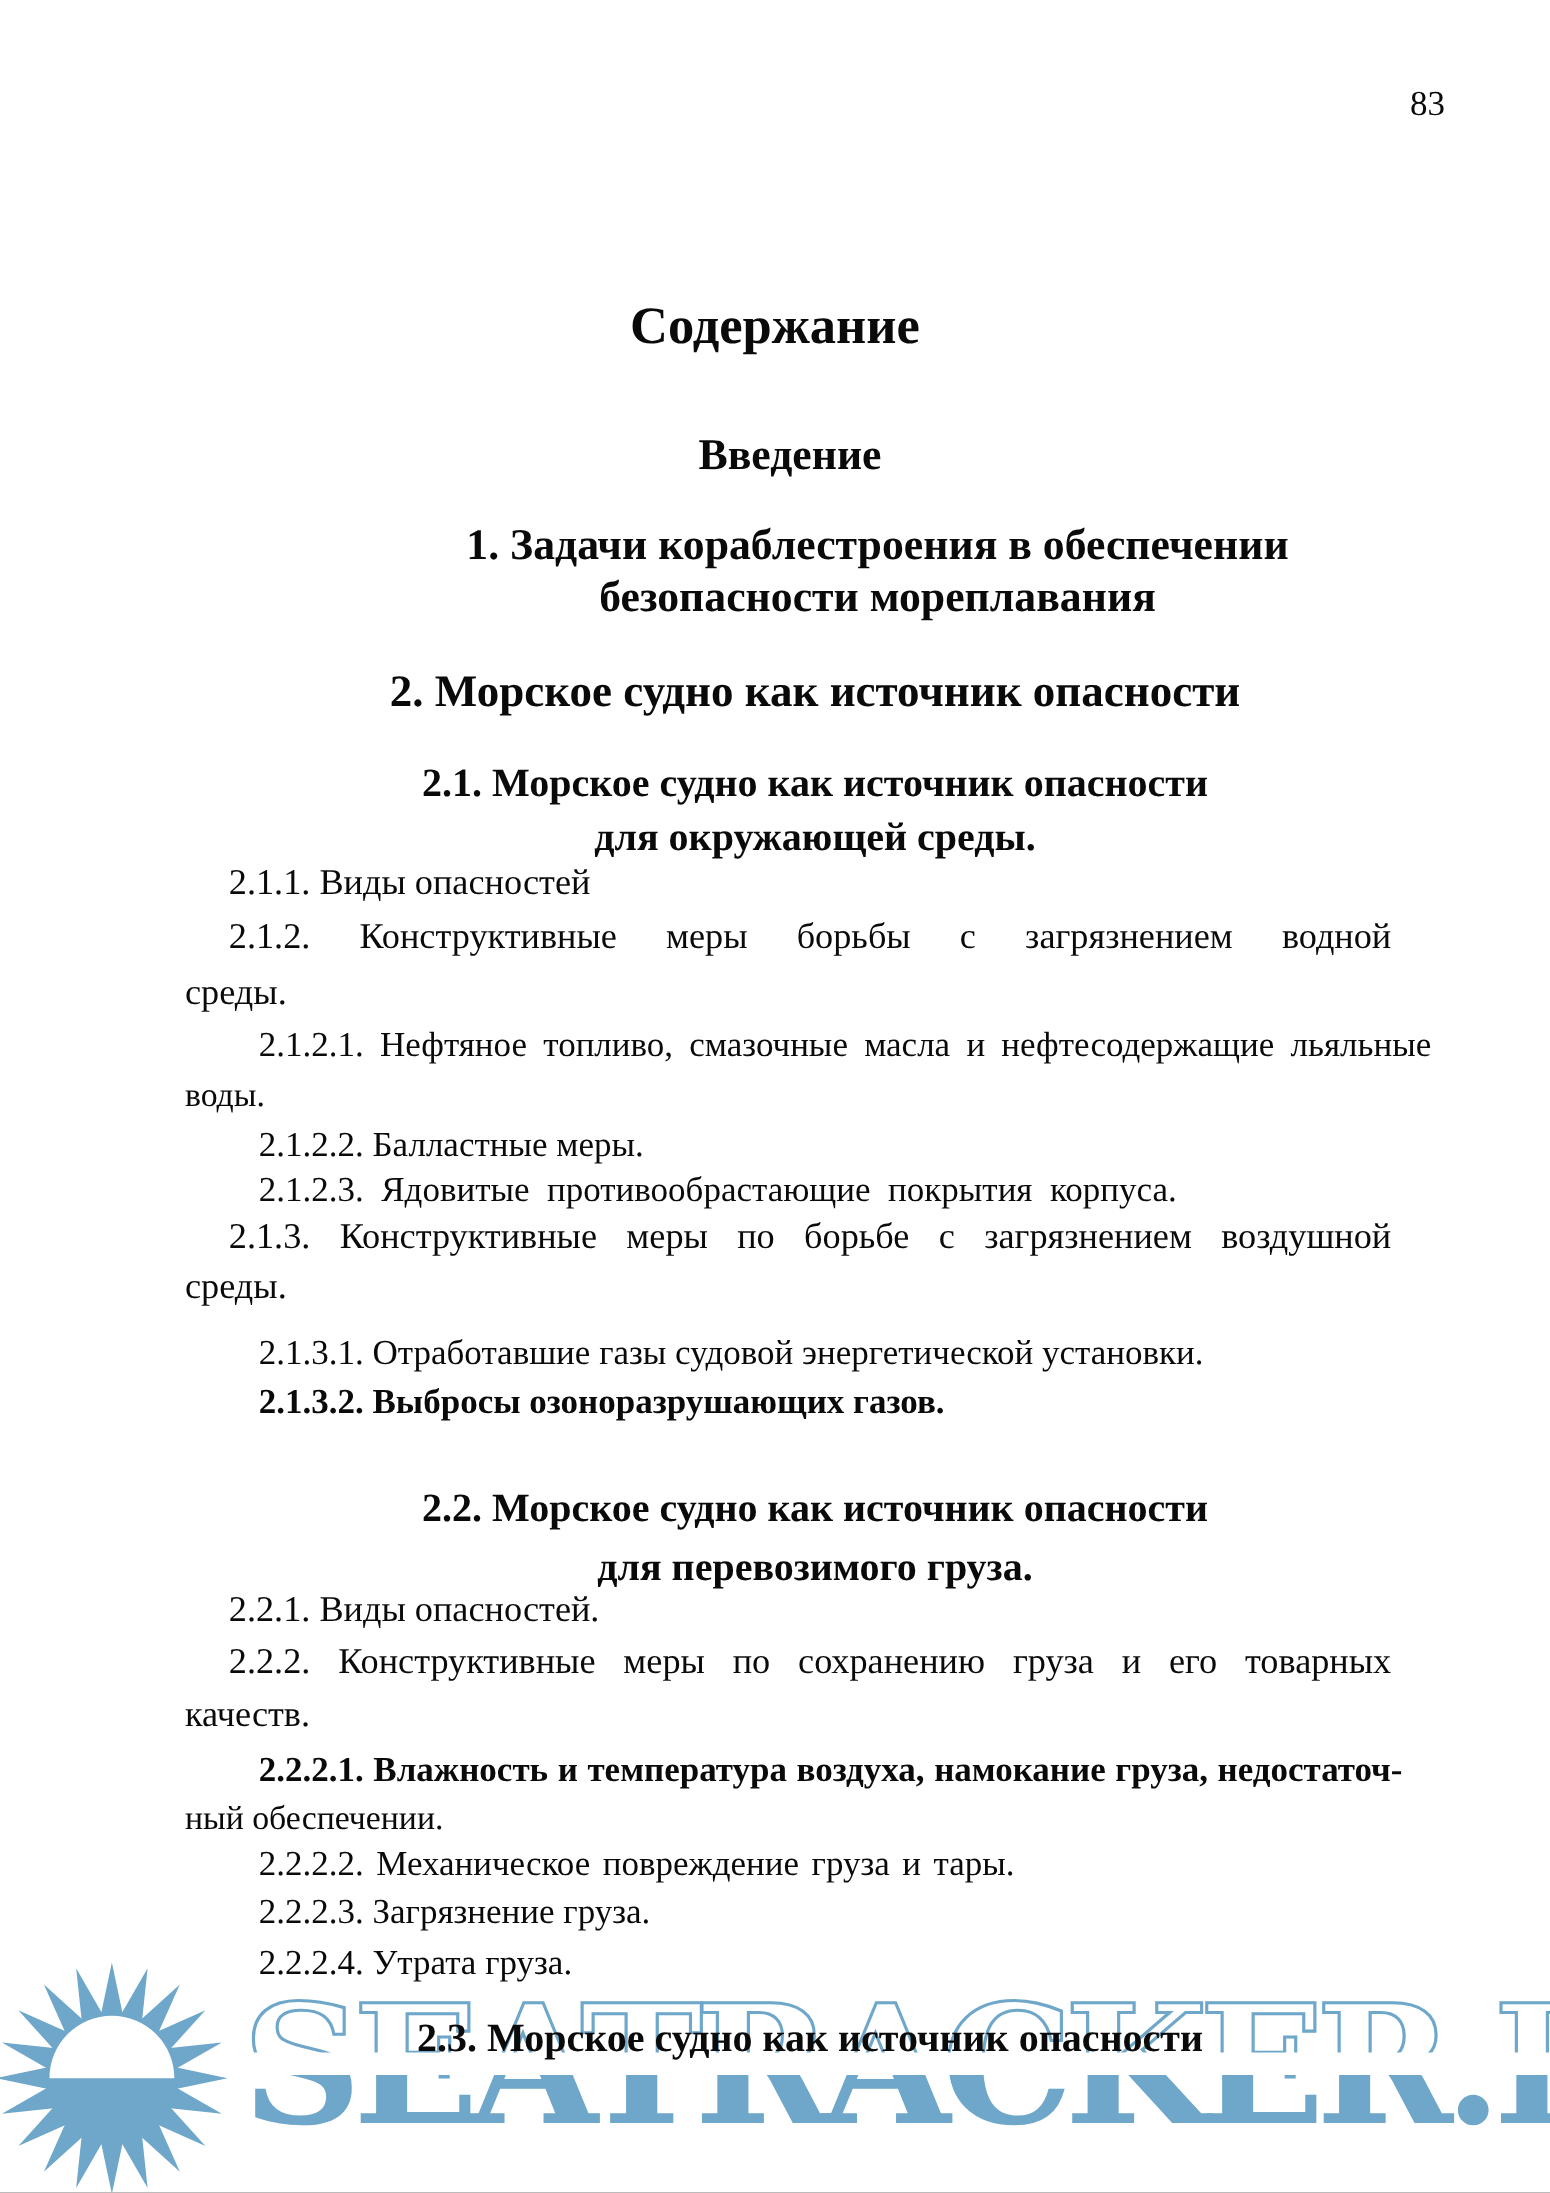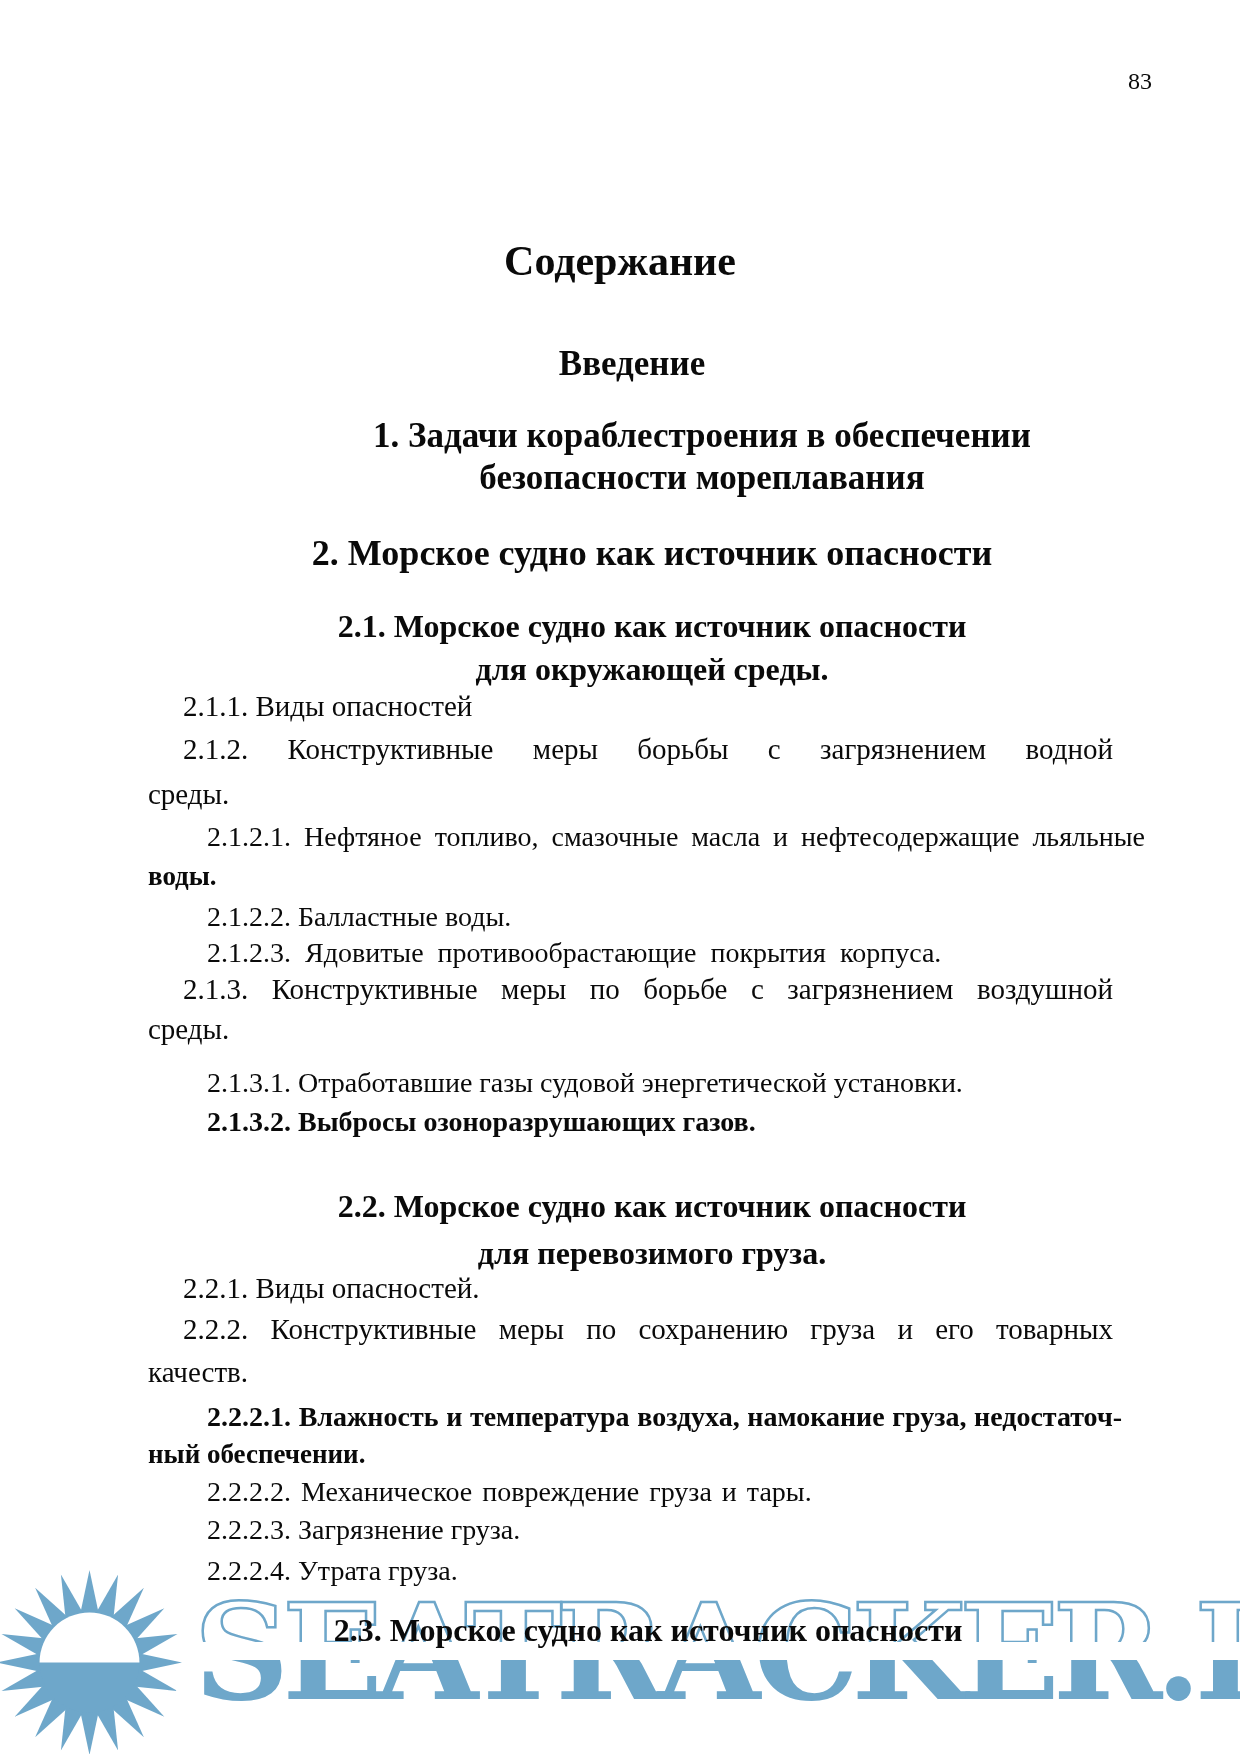--- a/index.html
+++ b/index.html
@@ -7,31 +7,31 @@
     position:relative;
     width:1240px;height:1754px;
     margin:0 auto;
     background:#ffffff;
     overflow:hidden;
     font-family:"Liberation Serif","DejaVu Serif",serif;
     color:#0a0a0a;
   }
   .abs{position:absolute;white-space:nowrap;line-height:1.05;}
   .center{left:0;width:1240px;text-align:center;font-weight:bold;white-space:nowrap;}
-  .pgnum{font-size:24px;}
+  .pgnum{font-size:28px;}
   .title{font-size:42px;}
   .h-intro{font-size:35px;margin-left:12px;}
   .h-ch1{font-size:35px;margin-left:82px;}
   .h-ch2{font-size:36px;margin-left:32px;}
   .h-sub{font-size:32px;margin-left:32px;}
   .h-23{font-size:32px;margin-left:28px;z-index:6;}
   .body3{font-size:29px;left:183px;}
   .body3c{font-size:29px;left:148px;}
   .body4{font-size:28px;left:207px;}
-  .body4c{font-size:27px;left:148px;font-weight:bold;}
+  .body4c{font-size:27px;left:148px;}
   .jst{white-space:normal;text-align:justify;text-align-last:justify;line-height:1.05;}
   .w930{width:930px;}
   .w945{width:938px;}
   .w915{width:915px;}
   .sp7{word-spacing:7px;}
   .sp3{word-spacing:3px;}
   .content{position:relative;z-index:5;}
   .line{position:absolute;}
   
   .wm{position:absolute;left:0;top:0;width:1240px;height:1754px;z-index:1;}
@@ -106,21 +106,21 @@
     <div class="line abs center h-ch2" style="top:535px;">2. Морское судно как источник опасности</div>
 
     <div class="line abs center h-sub" style="top:610px;">2.1. Морское судно как источник опасности</div>
     <div class="line abs center h-sub" style="top:653px;">для окружающей  среды.</div>
 
     <div class="line abs body3" style="top:691px;">2.1.1. Виды опасностей</div>
     <div class="line abs body3 jst w930" style="top:734px;">2.1.2. Конструктивные меры борьбы с загрязнением водной</div>
     <div class="line abs body3c" style="top:779px;">среды.</div>
     <div class="line abs body4 jst w945" style="top:822px;">2.1.2.1. Нефтяное топливо, смазочные масла  и нефтесодержащие льяльные</div>
     <div class="line abs body4c" style="top:862px;">воды.</div>
-    <div class="line abs body4" style="top:902px;">2.1.2.2. Балластные воды.</div>
+    <div class="line abs body4" style="top:902px;">2.1.2.2. Балластные меры.</div>
     <div class="line abs body4 sp7" style="top:938px;">2.1.2.3. Ядовитые  противообрастающие  покрытия  корпуса.</div>
     <div class="line abs body3 jst w930" style="top:974px;">2.1.3. Конструктивные меры по борьбе с загрязнением воздушной</div>
     <div class="line abs body3c" style="top:1014px;">среды.</div>
     <div class="line abs body4" style="top:1068px;">2.1.3.1. Отработавшие газы судовой энергетической установки.</div>
     <div class="line abs body4" style="top:1107px;font-weight:bold;">2.1.3.2. Выбросы озоноразрушающих газов.</div>
 
     <div class="line abs center h-sub" style="top:1190px;">2.2. Морское судно как источник опасности</div>
     <div class="line abs center h-sub" style="top:1237px;">для перевозимого груза.</div>
 
     <div class="line abs body3" style="top:1273px;">2.2.1. Виды опасностей.</div>

